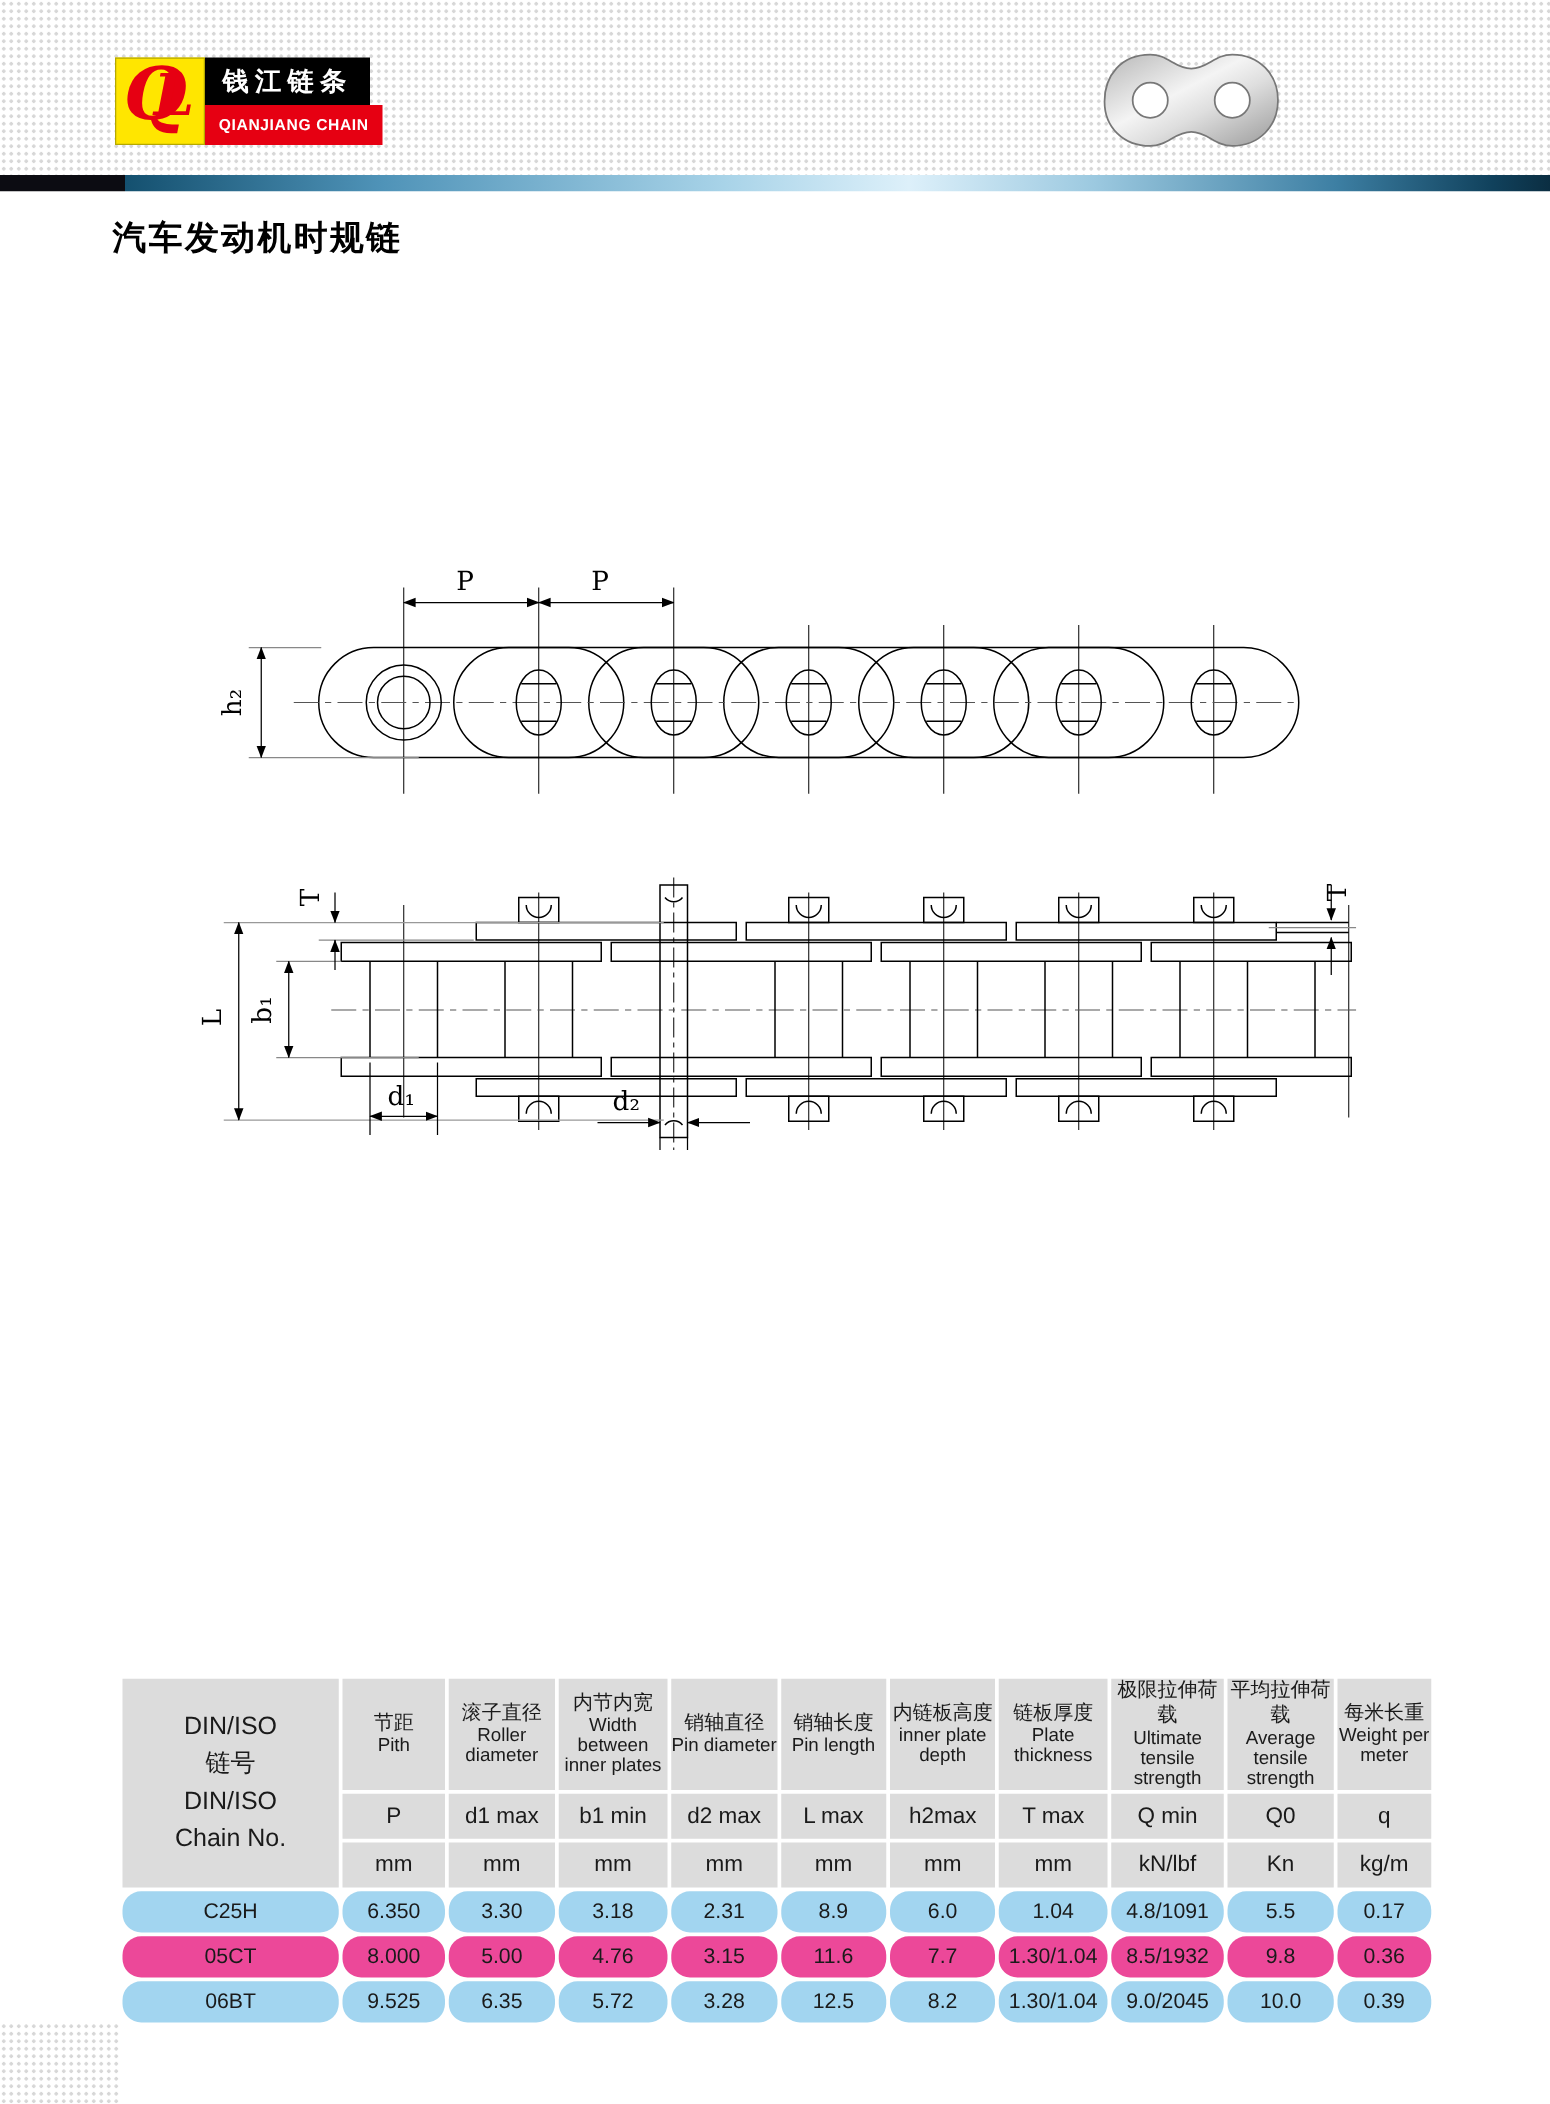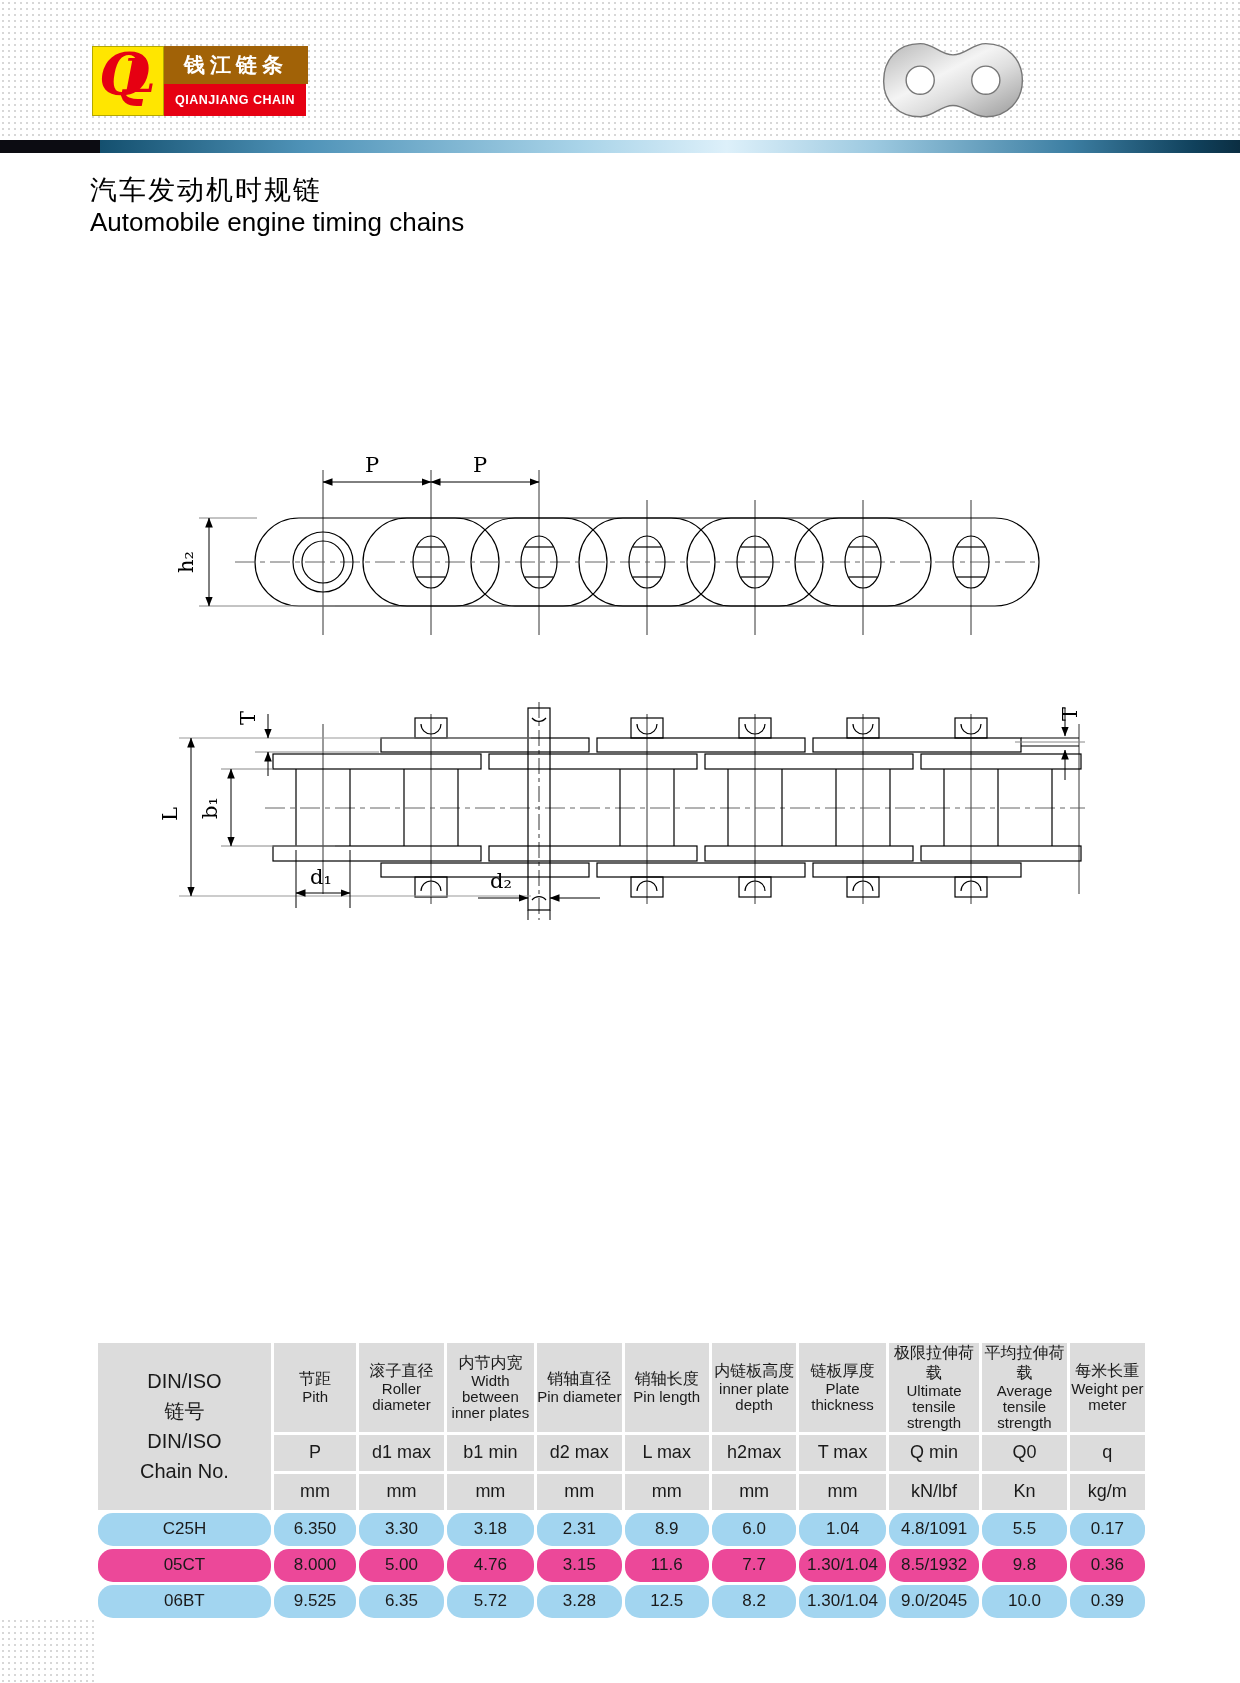--- a/index.html
+++ b/index.html
@@ -14,28 +14,28 @@
      background:linear-gradient(90deg,#14506f 0%,#4f93b8 18%,#a8d3e8 42%,#ddf0fa 55%,#9cc9e0 68%,#3d7fa3 85%,#10415c 96%,#0b2e42 100%);}
   
   .logo{position:absolute;left:92px;top:46px;display:flex;}
   .logo-yellow{width:70px;height:68px;background:#ffe600;border:1px solid #b5a800;
      position:relative;overflow:hidden;}
   .logo-q{position:absolute;left:6px;top:-6px;color:#e60012;
      font-family:"DejaVu Serif",serif;font-style:italic;font-weight:bold;font-size:58px;}
   .logo-l{position:absolute;left:30px;top:2px;color:#e60012;
      font-family:"DejaVu Serif",serif;font-style:italic;font-weight:bold;font-size:46px;}
   .logo-right{display:flex;flex-direction:column;}
-  .logo-cn{width:144px;height:38px;background:#a16207;color:#fff;display:flex;
+  .logo-cn{width:132px;height:38px;background:#000000;color:#fff;display:flex;
      align-items:center;justify-content:center;font-size:21px;font-weight:bold;letter-spacing:5px;}
   .logo-en{width:142px;height:32px;background:#e60012;color:#fff;display:flex;
      align-items:center;justify-content:center;font-size:12.5px;font-weight:bold;letter-spacing:0.5px;}
   .link-plate{position:absolute;left:878px;top:36px;}
   
   .title-cn{position:absolute;left:90px;top:172px;font-size:27px;color:#000;
-     font-weight:normal;letter-spacing:2px;text-align:right;}
+     font-weight:bold;letter-spacing:2px;text-align:right;}
   .title-en{position:absolute;left:90px;top:207px;font-size:26px;color:#000;font-weight:normal;}
   
   .diag1{position:absolute;left:135px;top:430px;}
   .diag2{position:absolute;left:135px;top:688px;}
   .diag1 svg, .diag2 svg{display:block;}
   .dimtext{font-family:"DejaVu Serif",serif;font-size:21px;fill:#000;}
   
   .spec-table{position:absolute;left:95px;top:1340px;width:1053px;
      border-collapse:separate;border-spacing:3px;table-layout:fixed;}
   .spec-table td,.spec-table th{padding:0;margin:0;text-align:center;vertical-align:middle;
@@ -87,21 +87,20 @@
       <circle cx="115" cy="47" r="15" fill="#ffffff" stroke="#777" stroke-width="1.5"></circle>
     </svg>
   </div>
 
   <div class="divider">
     <div class="dk"></div>
     <div class="grad"></div>
   </div>
 
   <div class="title-cn">汽车发动机时规链</div>
-  <div class="title-en">Automobile engine timing chains</div>
 
   <div class="diag1">
     <svg width="910" height="235" viewBox="0 0 910 235" fill="none" stroke="#000" stroke-width="1.2">
       <defs>
         <marker id="ar" viewBox="0 0 10 10" refX="9.5" refY="5" markerWidth="10" markerHeight="10" orient="auto-start-reverse">
           <path d="M0,1.2 L10,5 L0,8.8 Z" fill="#000" stroke="none"></path>
         </marker>
       </defs>
 
       <g>

